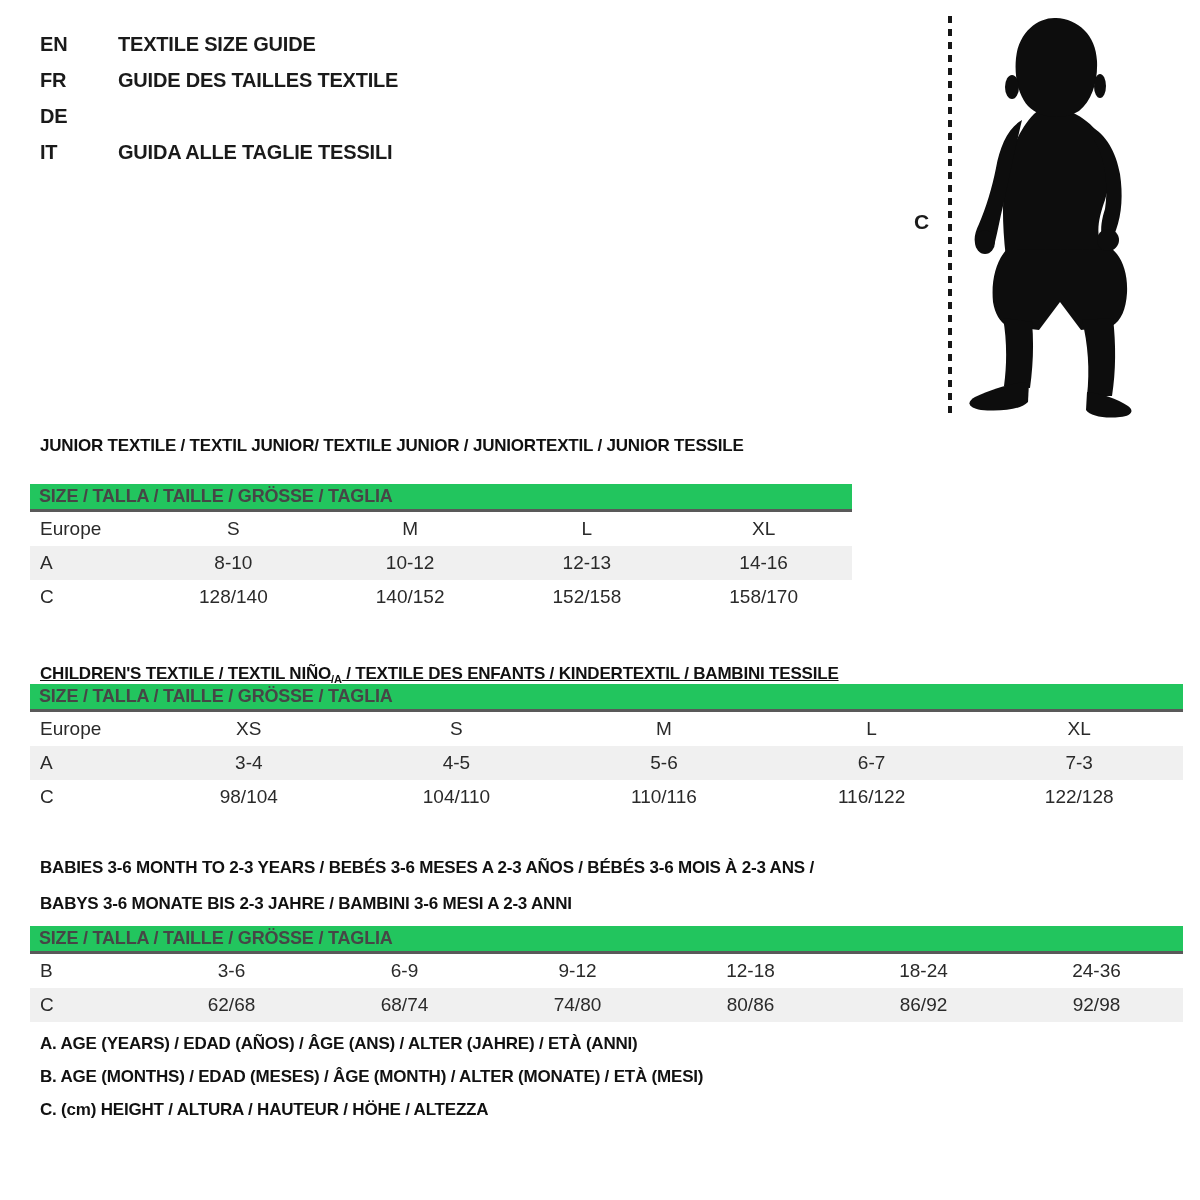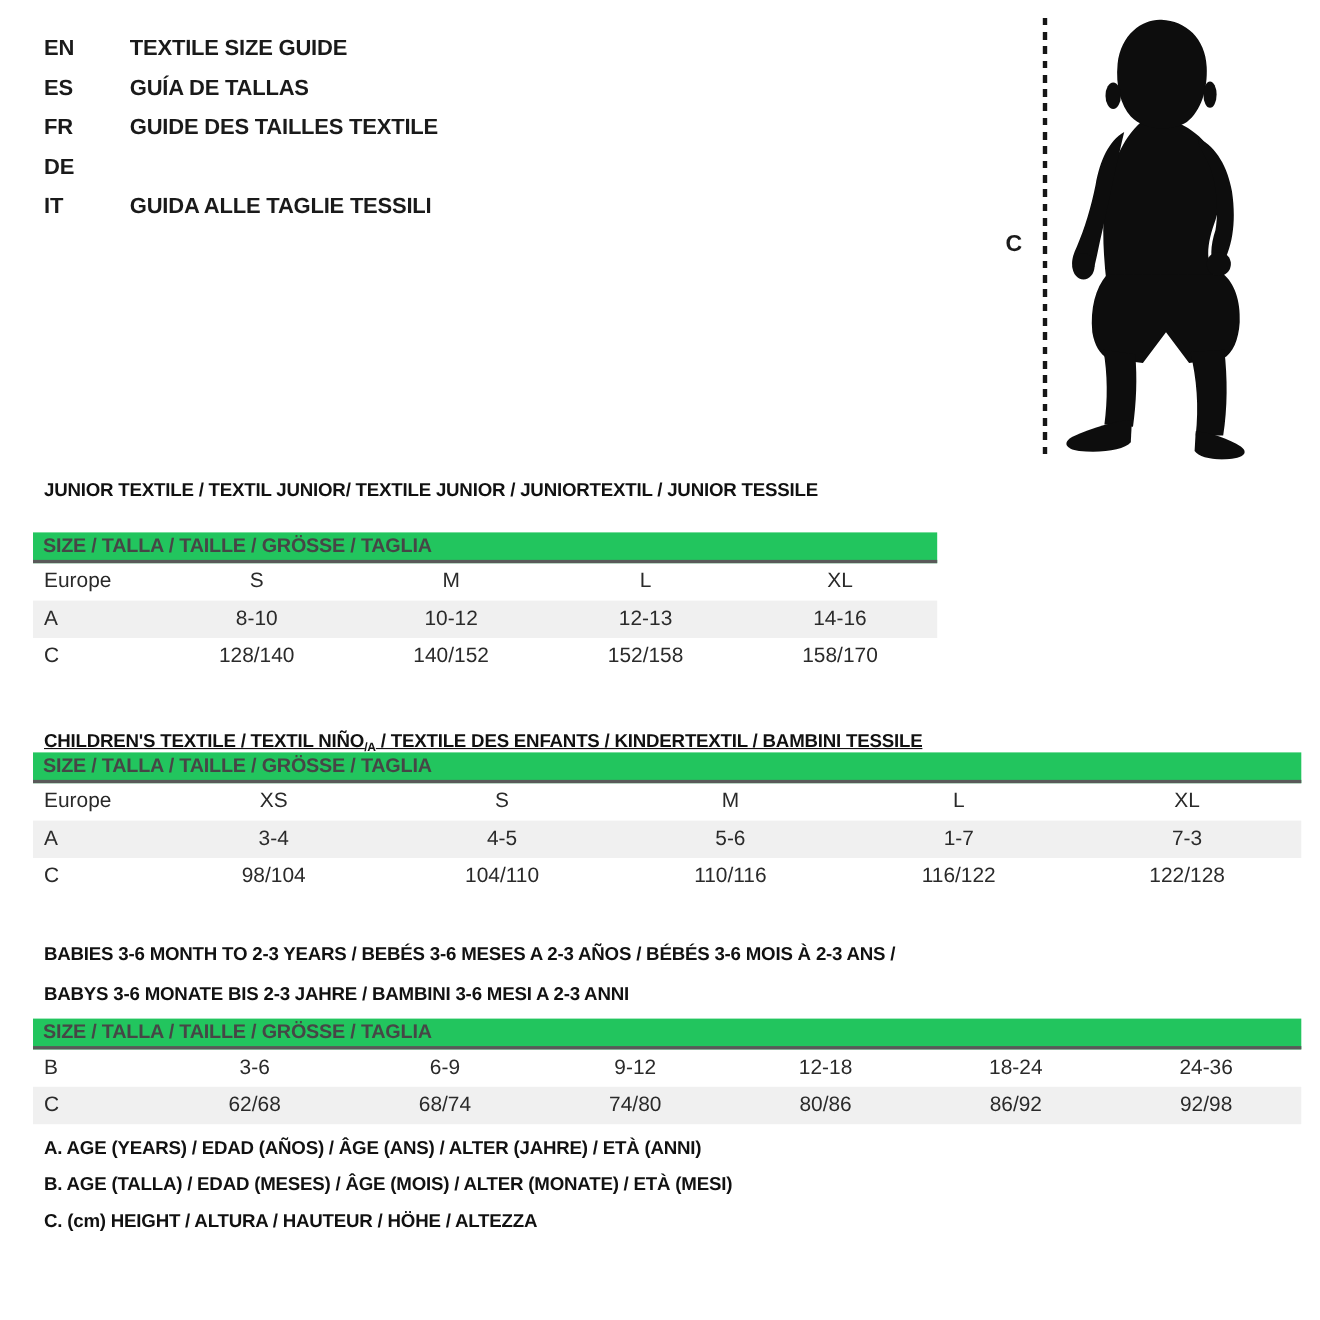--- a/index.html
+++ b/index.html
@@ -66,24 +66,20 @@
 </style>
 </head>
 <body>
 
 <div class="lang-header">
   <div class="lang-row">
     <span class="lang-code">EN</span>
     <span class="lang-title">TEXTILE SIZE GUIDE</span>
   </div>
   <div class="lang-row">
-    <span class="lang-code">ES</span>
-    <span class="lang-title">GUÍA DE TALLAS</span>
-  </div>
-  <div class="lang-row">
     <span class="lang-code">FR</span>
     <span class="lang-title">GUIDE DES TAILLES TEXTILE</span>
   </div>
   <div class="lang-row">
     <span class="lang-code">DE</span>
   </div>
   <div class="lang-row">
     <span class="lang-code">IT</span>
     <span class="lang-title">GUIDA ALLE TAGLIE TESSILI</span>
   </div>
@@ -163,21 +159,21 @@
     <span class="cellv">S</span>
     <span class="cellv">M</span>
     <span class="cellv">L</span>
     <span class="cellv">XL</span>
   </div>
   <div class="trow g5 alt">
     <span class="row-label">A</span>
     <span class="cellv">3-4</span>
     <span class="cellv">4-5</span>
     <span class="cellv">5-6</span>
-    <span class="cellv">1-7</span>
+    <span class="cellv">6-7</span>
     <span class="cellv">7-3</span>
   </div>
   <div class="trow g5">
     <span class="row-label">C</span>
     <span class="cellv">98/104</span>
     <span class="cellv">104/110</span>
     <span class="cellv">110/116</span>
     <span class="cellv">116/122</span>
     <span class="cellv">122/128</span>
   </div>
@@ -205,15 +201,15 @@
     <span class="cellv">68/74</span>
     <span class="cellv">74/80</span>
     <span class="cellv">80/86</span>
     <span class="cellv">86/92</span>
     <span class="cellv">92/98</span>
   </div>
 </div>
 
 <div class="notes">
   <div class="note-line">A. AGE (YEARS) / EDAD (AÑOS) / ÂGE (ANS) / ALTER (JAHRE) / ETÀ (ANNI)</div>
-  <div class="note-line">B. AGE (TALLA) / EDAD (MESES) / ÂGE (MOIS) / ALTER (MONATE) / ETÀ (MESI)</div>
+  <div class="note-line">B. AGE (MONTHS) / EDAD (MESES) / ÂGE (MONTH) / ALTER (MONATE) / ETÀ (MESI)</div>
   <div class="note-line">C. (cm) HEIGHT / ALTURA / HAUTEUR / HÖHE / ALTEZZA</div>
 </div>
 
 </body></html>

